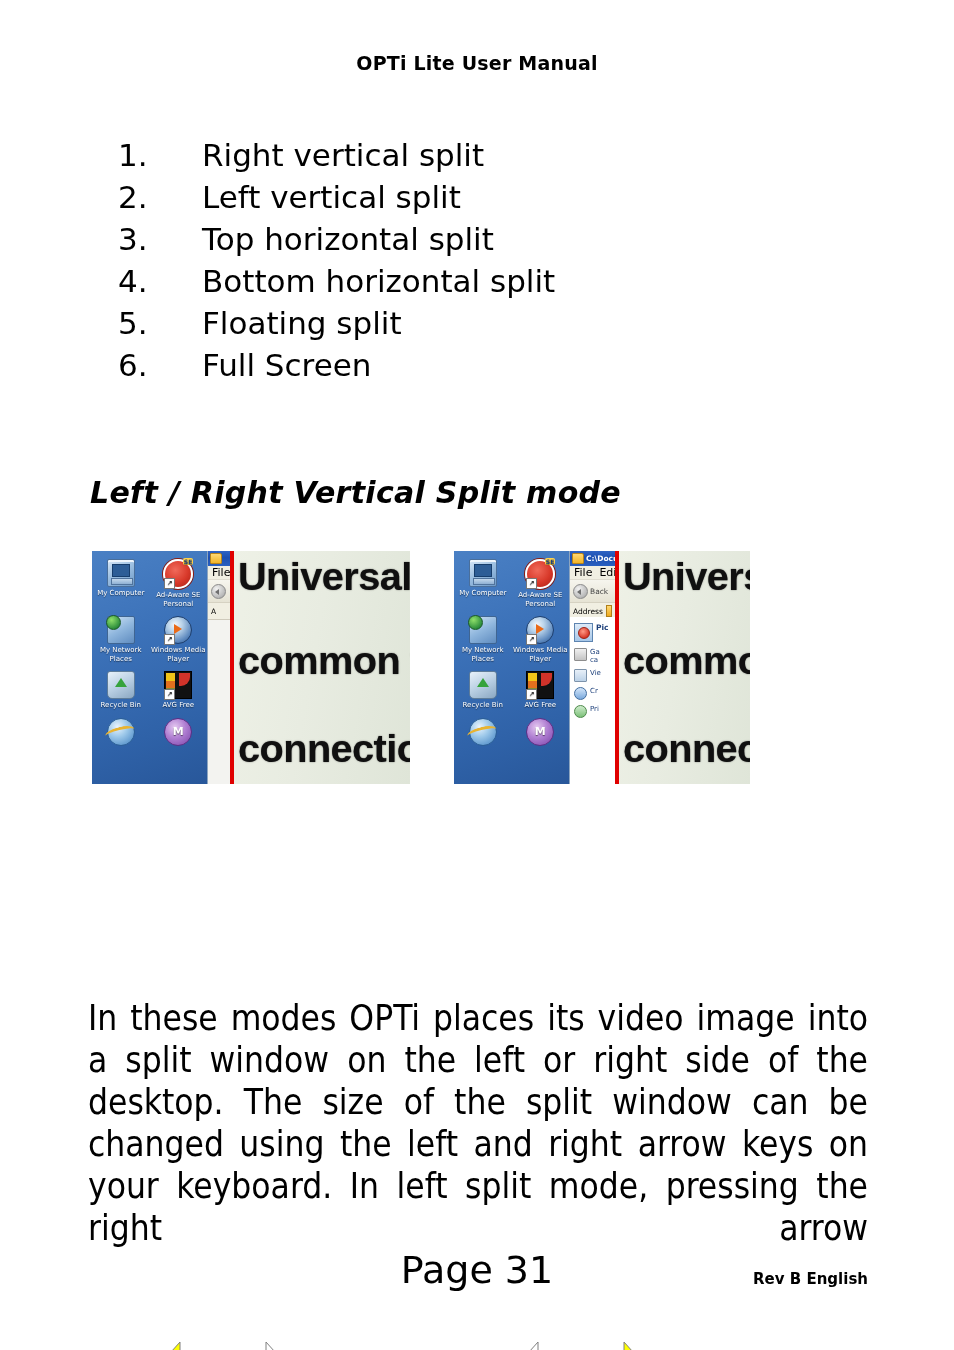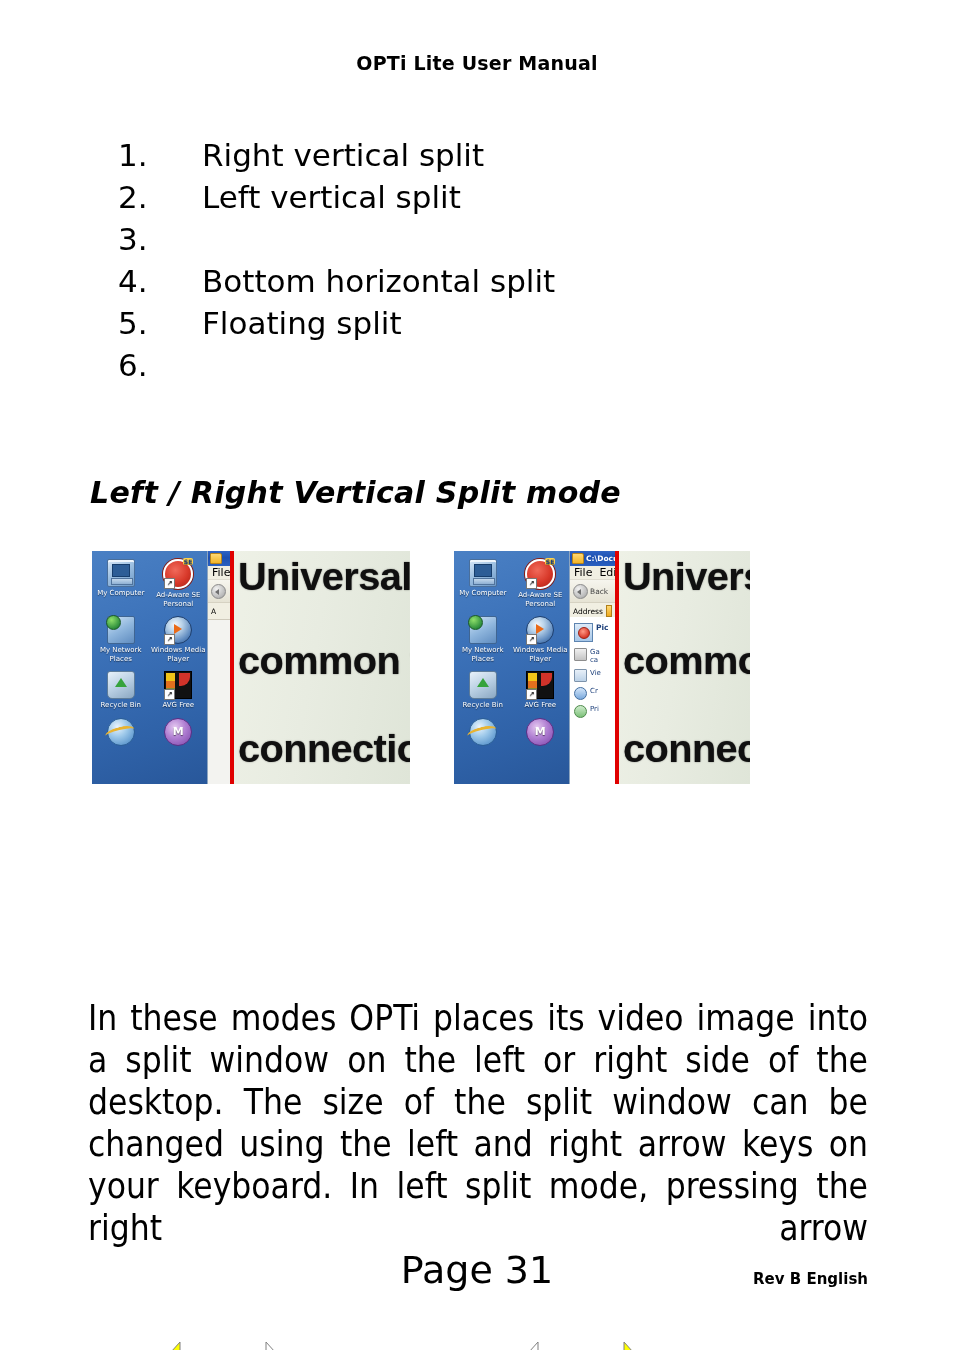--- a/index.html
+++ b/index.html
@@ -510,31 +510,33 @@
     <div class="num-row">
       <span class="n">1.</span>
       <span class="t">Right vertical split</span>
     </div>
     <div class="num-row">
       <span class="n">2.</span>
       <span class="t">Left vertical split</span>
     </div>
     <div class="num-row">
       <span class="n">3.</span>
+      <span class="t">Top horizontal split</span>
     </div>
     <div class="num-row">
       <span class="n">4.</span>
       <span class="t">Bottom horizontal split</span>
     </div>
     <div class="num-row">
       <span class="n">5.</span>
       <span class="t">Floating split</span>
     </div>
     <div class="num-row">
       <span class="n">6.</span>
+      <span class="t">Full Screen</span>
     </div>
   </div>
 
   <h2 class="section-heading">Left / Right Vertical Split mode</h2>
 
   <div class="figure">
 
     <div class="shot shot-left">
       <div class="shot-inner">
 

